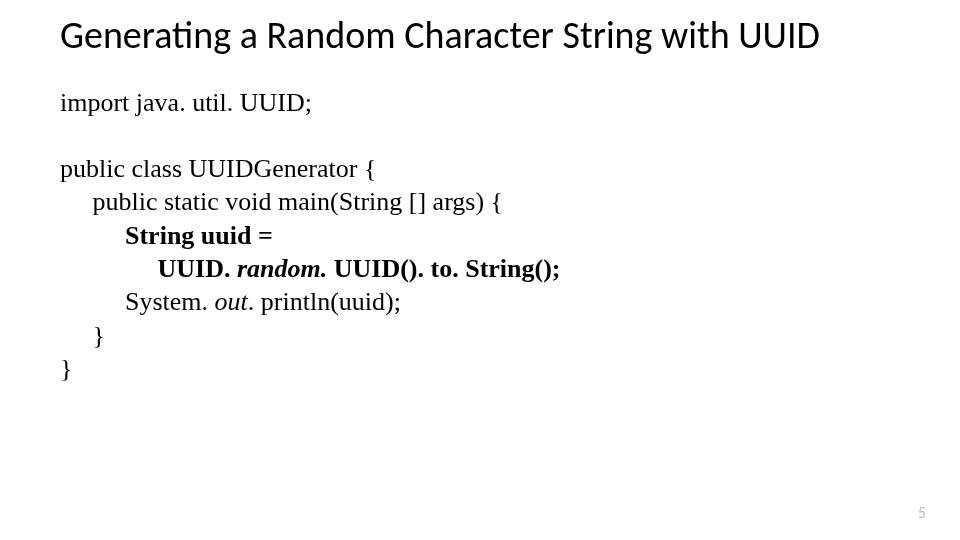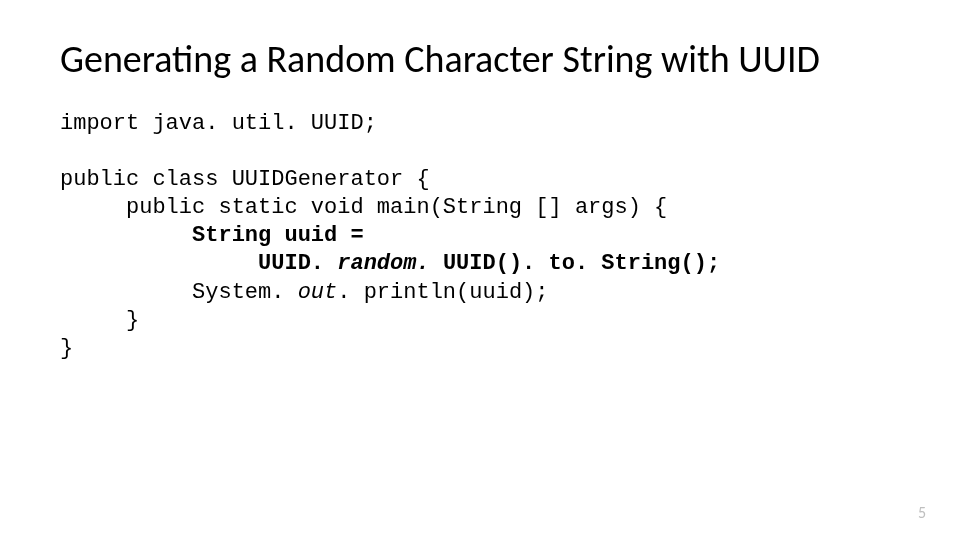--- a/index.html
+++ b/index.html
@@ -10,32 +10,32 @@
     background: #ffffff;
     font-family: Calibri, "Segoe UI", Arial, sans-serif;
     color: #000000;
     overflow: hidden;
   }
   .slide {
     position: relative;
     width: 960px;
     height: 540px;
     box-sizing: border-box;
-    padding: 38px 60px 0 60px;
+    padding: 14px 60px 0 60px;
   }
   .title {
     font-size: 38px;
     line-height: 1.15;
     font-weight: 400;
     letter-spacing: 0px;
     margin-bottom: 28px;
   }
   .code {
-    font-family: Liberation Mono, monospace;
-    font-size: 22px;
+    font-family: Liberation Serif, serif;
+    font-size: 26px;
     line-height: 1.28;
     white-space: pre;
   }
   .bold { font-weight: bold; }
   .italic { font-style: italic; }
   .pagenum {
     position: absolute;
     right: 34px;
     bottom: 18px;
     font-size: 16px;

